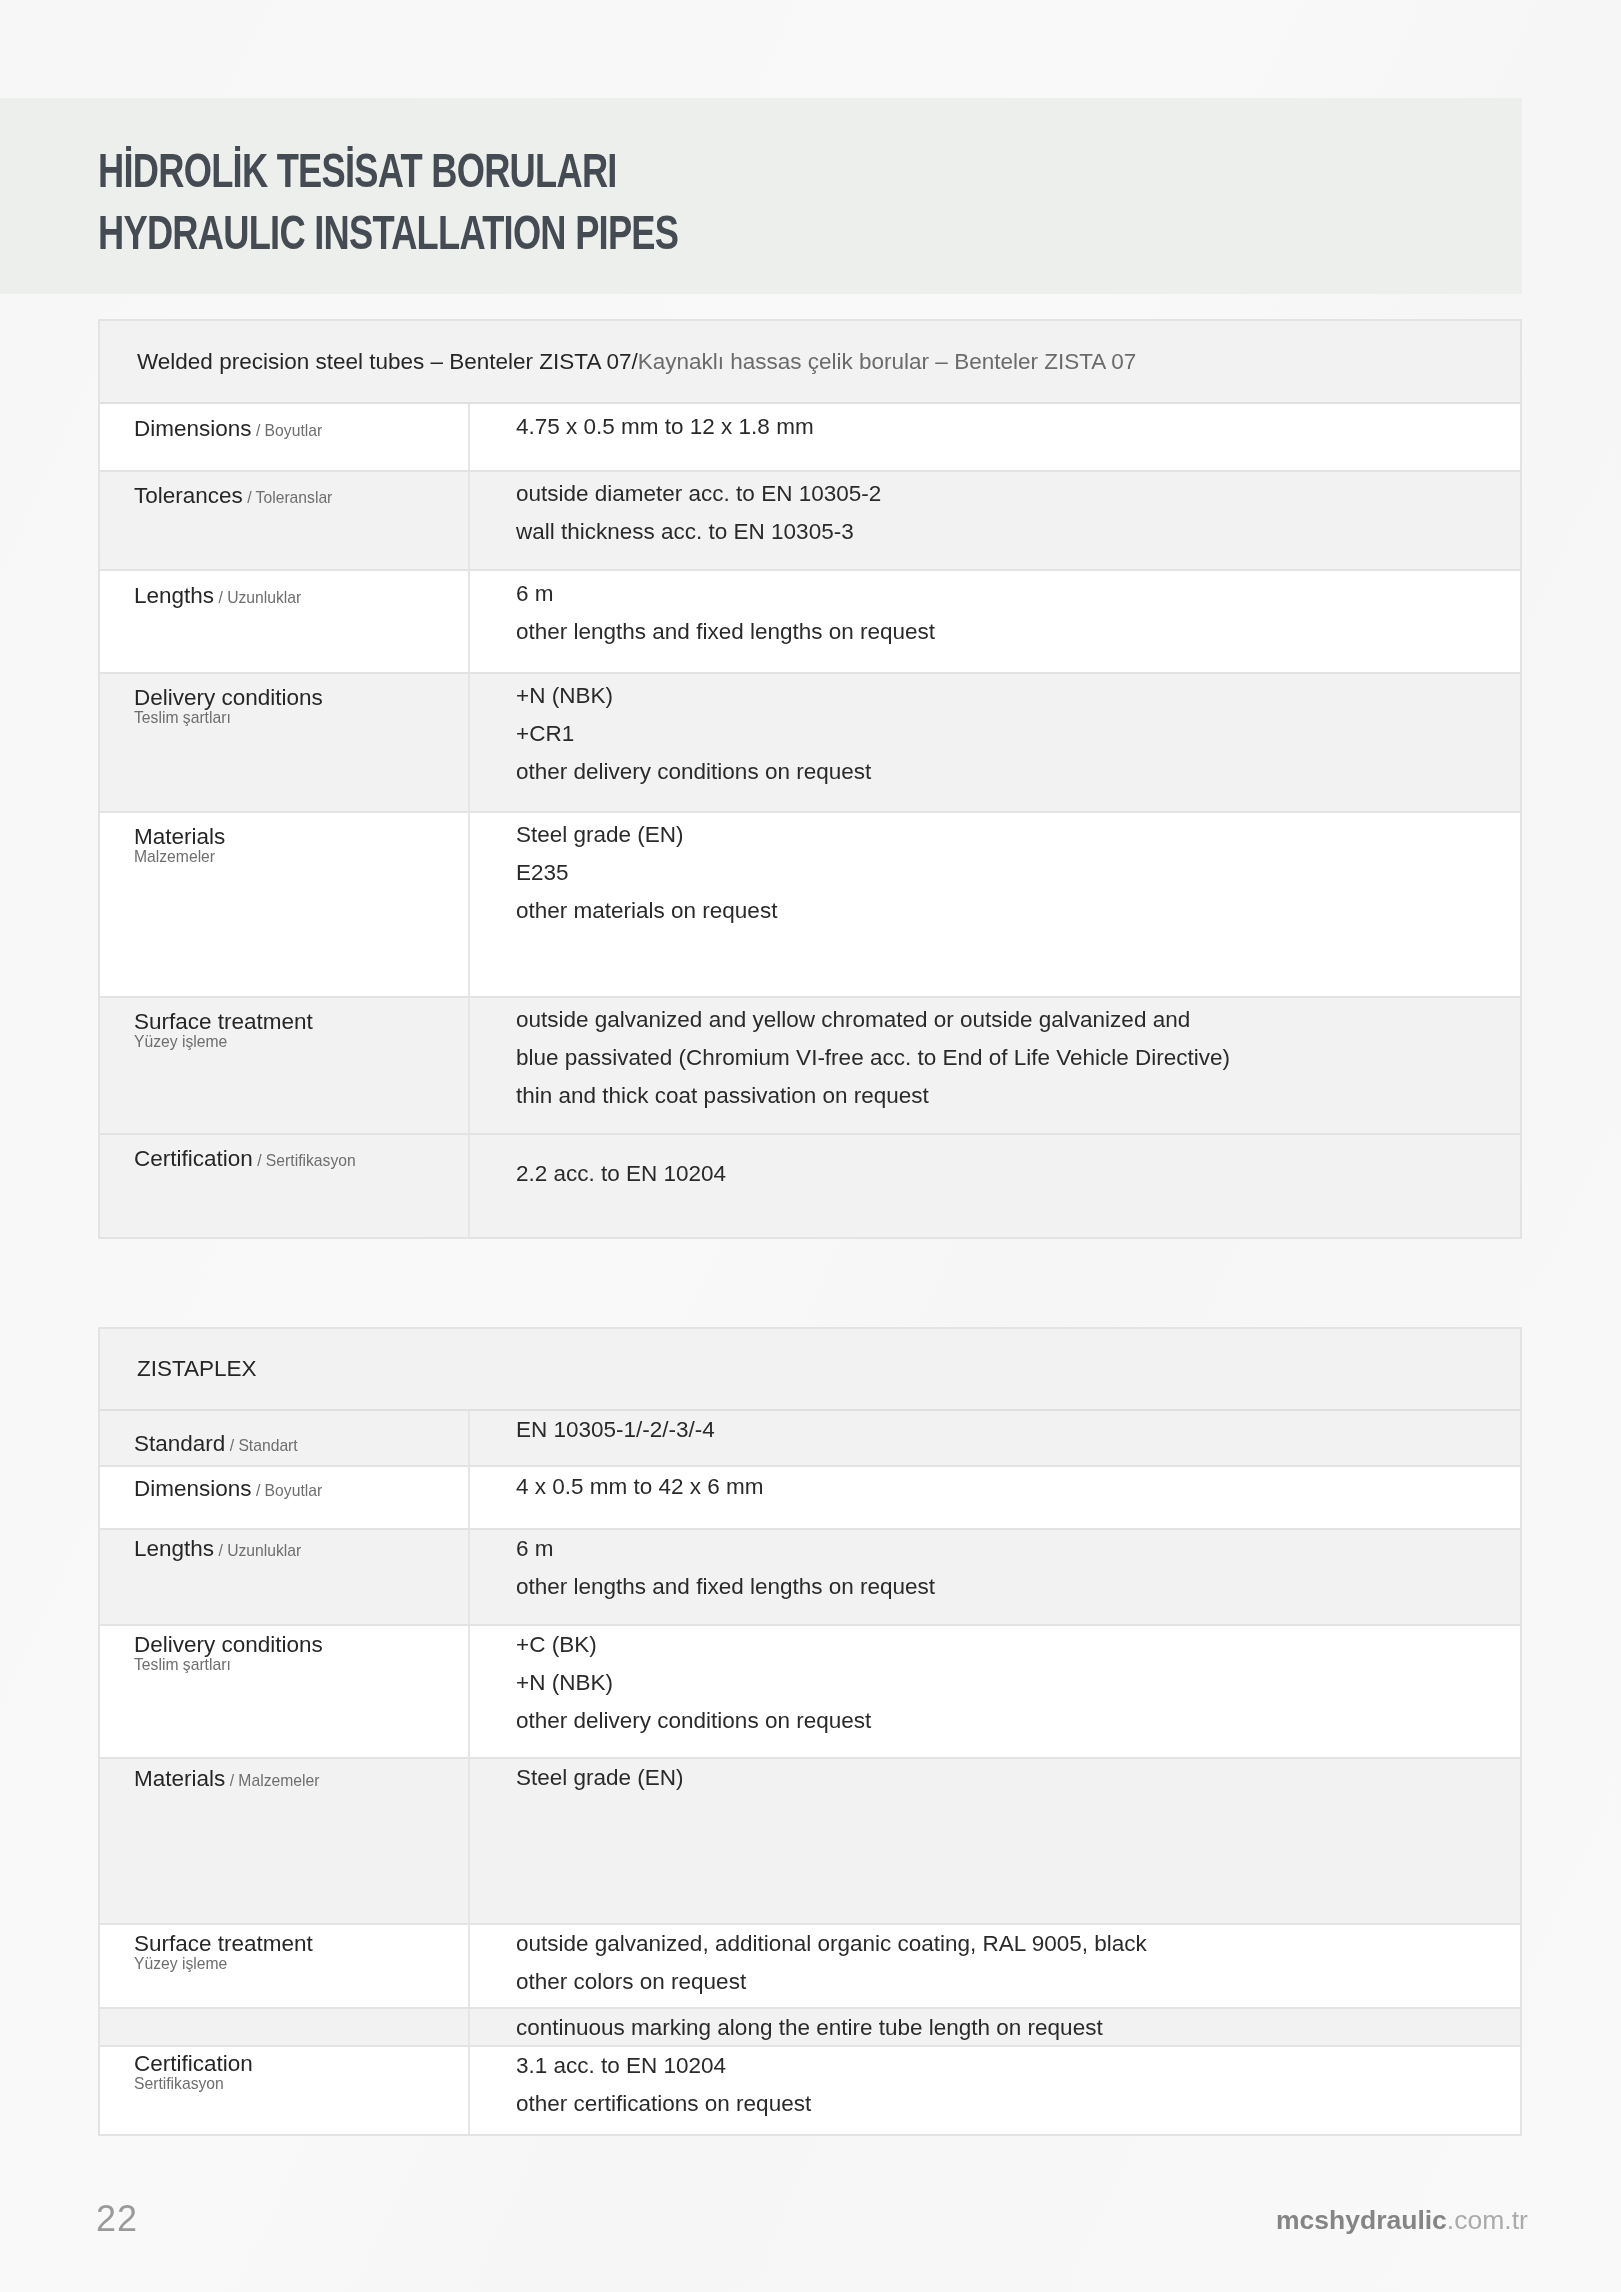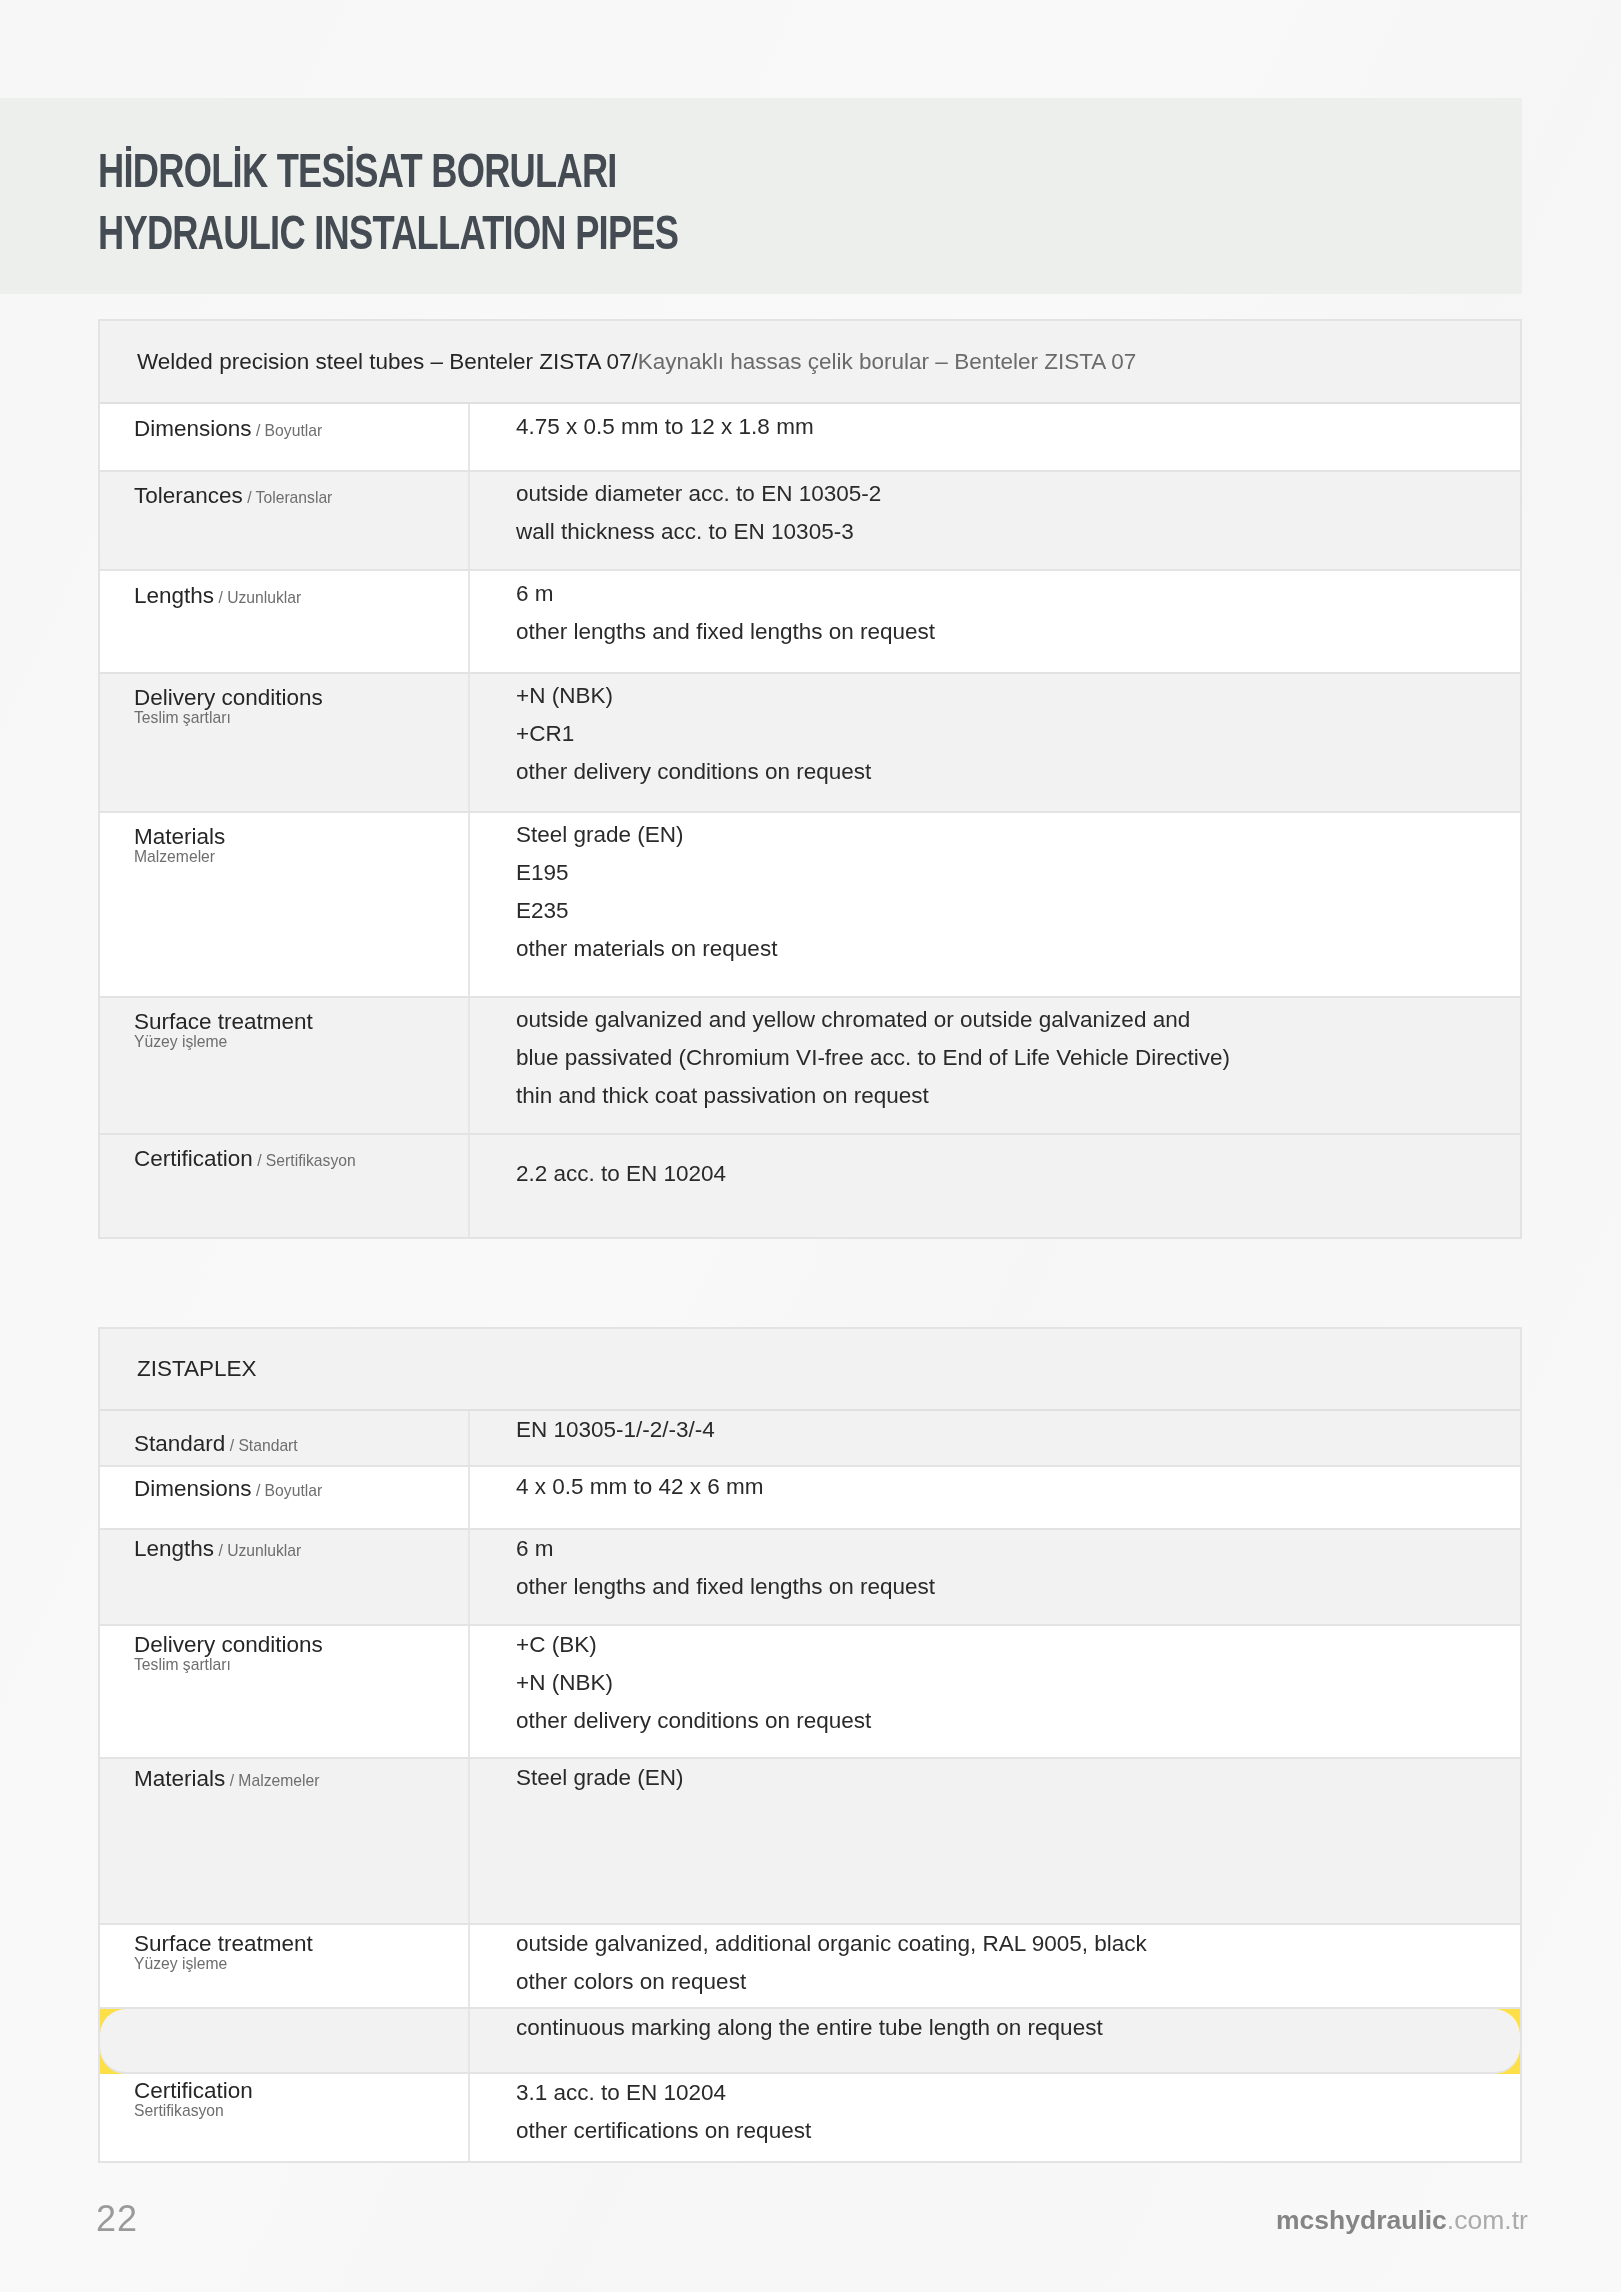--- a/index.html
+++ b/index.html
@@ -115,21 +115,20 @@
         <div class="value-cell" style="padding-top: 2.9px;">
           <span class="val-line">+N (NBK)</span>
           <span class="val-line">+CR1</span>
           <span class="val-line">other delivery conditions on request</span>
         </div>
       </div>
       <div class="row white" style="height: 185px;">
         <div class="label-cell" style="padding-top: 10.8px;"><span class="lbl-en">Materials</span><span class="lbl-tr-block">Malzemeler</span></div>
         <div class="value-cell" style="padding-top: 2.9px;">
           <span class="val-line">Steel grade (EN)</span>
-          <span class="val-line">E195</span>
           <span class="val-line">E235</span>
           <span class="val-line">other materials on request</span>
         </div>
       </div>
       <div class="row shade" style="height: 137px;">
         <div class="label-cell" style="padding-top: 10.8px;"><span class="lbl-en">Surface treatment</span><span class="lbl-tr-block">Yüzey işleme</span></div>
         <div class="value-cell" style="padding-top: 2.9px;">
           <span class="val-line">outside galvanized and yellow chromated or outside galvanized and</span>
           <span class="val-line">blue passivated (Chromium VI-free acc. to End of Life Vehicle Directive)</span>
           <span class="val-line">thin and thick coat passivation on request</span>
@@ -182,21 +181,21 @@
           <span class="val-line">Steel grade (EN)</span>
         </div>
       </div>
       <div class="row white" style="height: 84px;">
         <div class="label-cell" style="padding-top: 5.9px;"><span class="lbl-en">Surface treatment</span><span class="lbl-tr-block">Yüzey işleme</span></div>
         <div class="value-cell">
           <span class="val-line">outside galvanized, additional organic coating, RAL 9005, black</span>
           <span class="val-line">other colors on request</span>
         </div>
       </div>
-      <div class="row shade" style="height: 65px; border-radius: 26px;">
+      <div class="row shade" style="height: 38px;">
         <div class="label-cell" style="padding-top: 5.9px;"><span class="lbl-en"></span><span class="lbl-tr-inline"></span></div>
         <div class="value-cell">
           <span class="val-line">continuous marking along the entire tube length on request</span>
         </div>
       </div>
       <div class="row white" style="height: 87px;">
         <div class="label-cell" style="padding-top: 3.9px;"><span class="lbl-en">Certification</span><span class="lbl-tr-block">Sertifikasyon</span></div>
         <div class="value-cell">
           <span class="val-line">3.1 acc. to EN 10204</span>
           <span class="val-line">other certifications on request</span>

